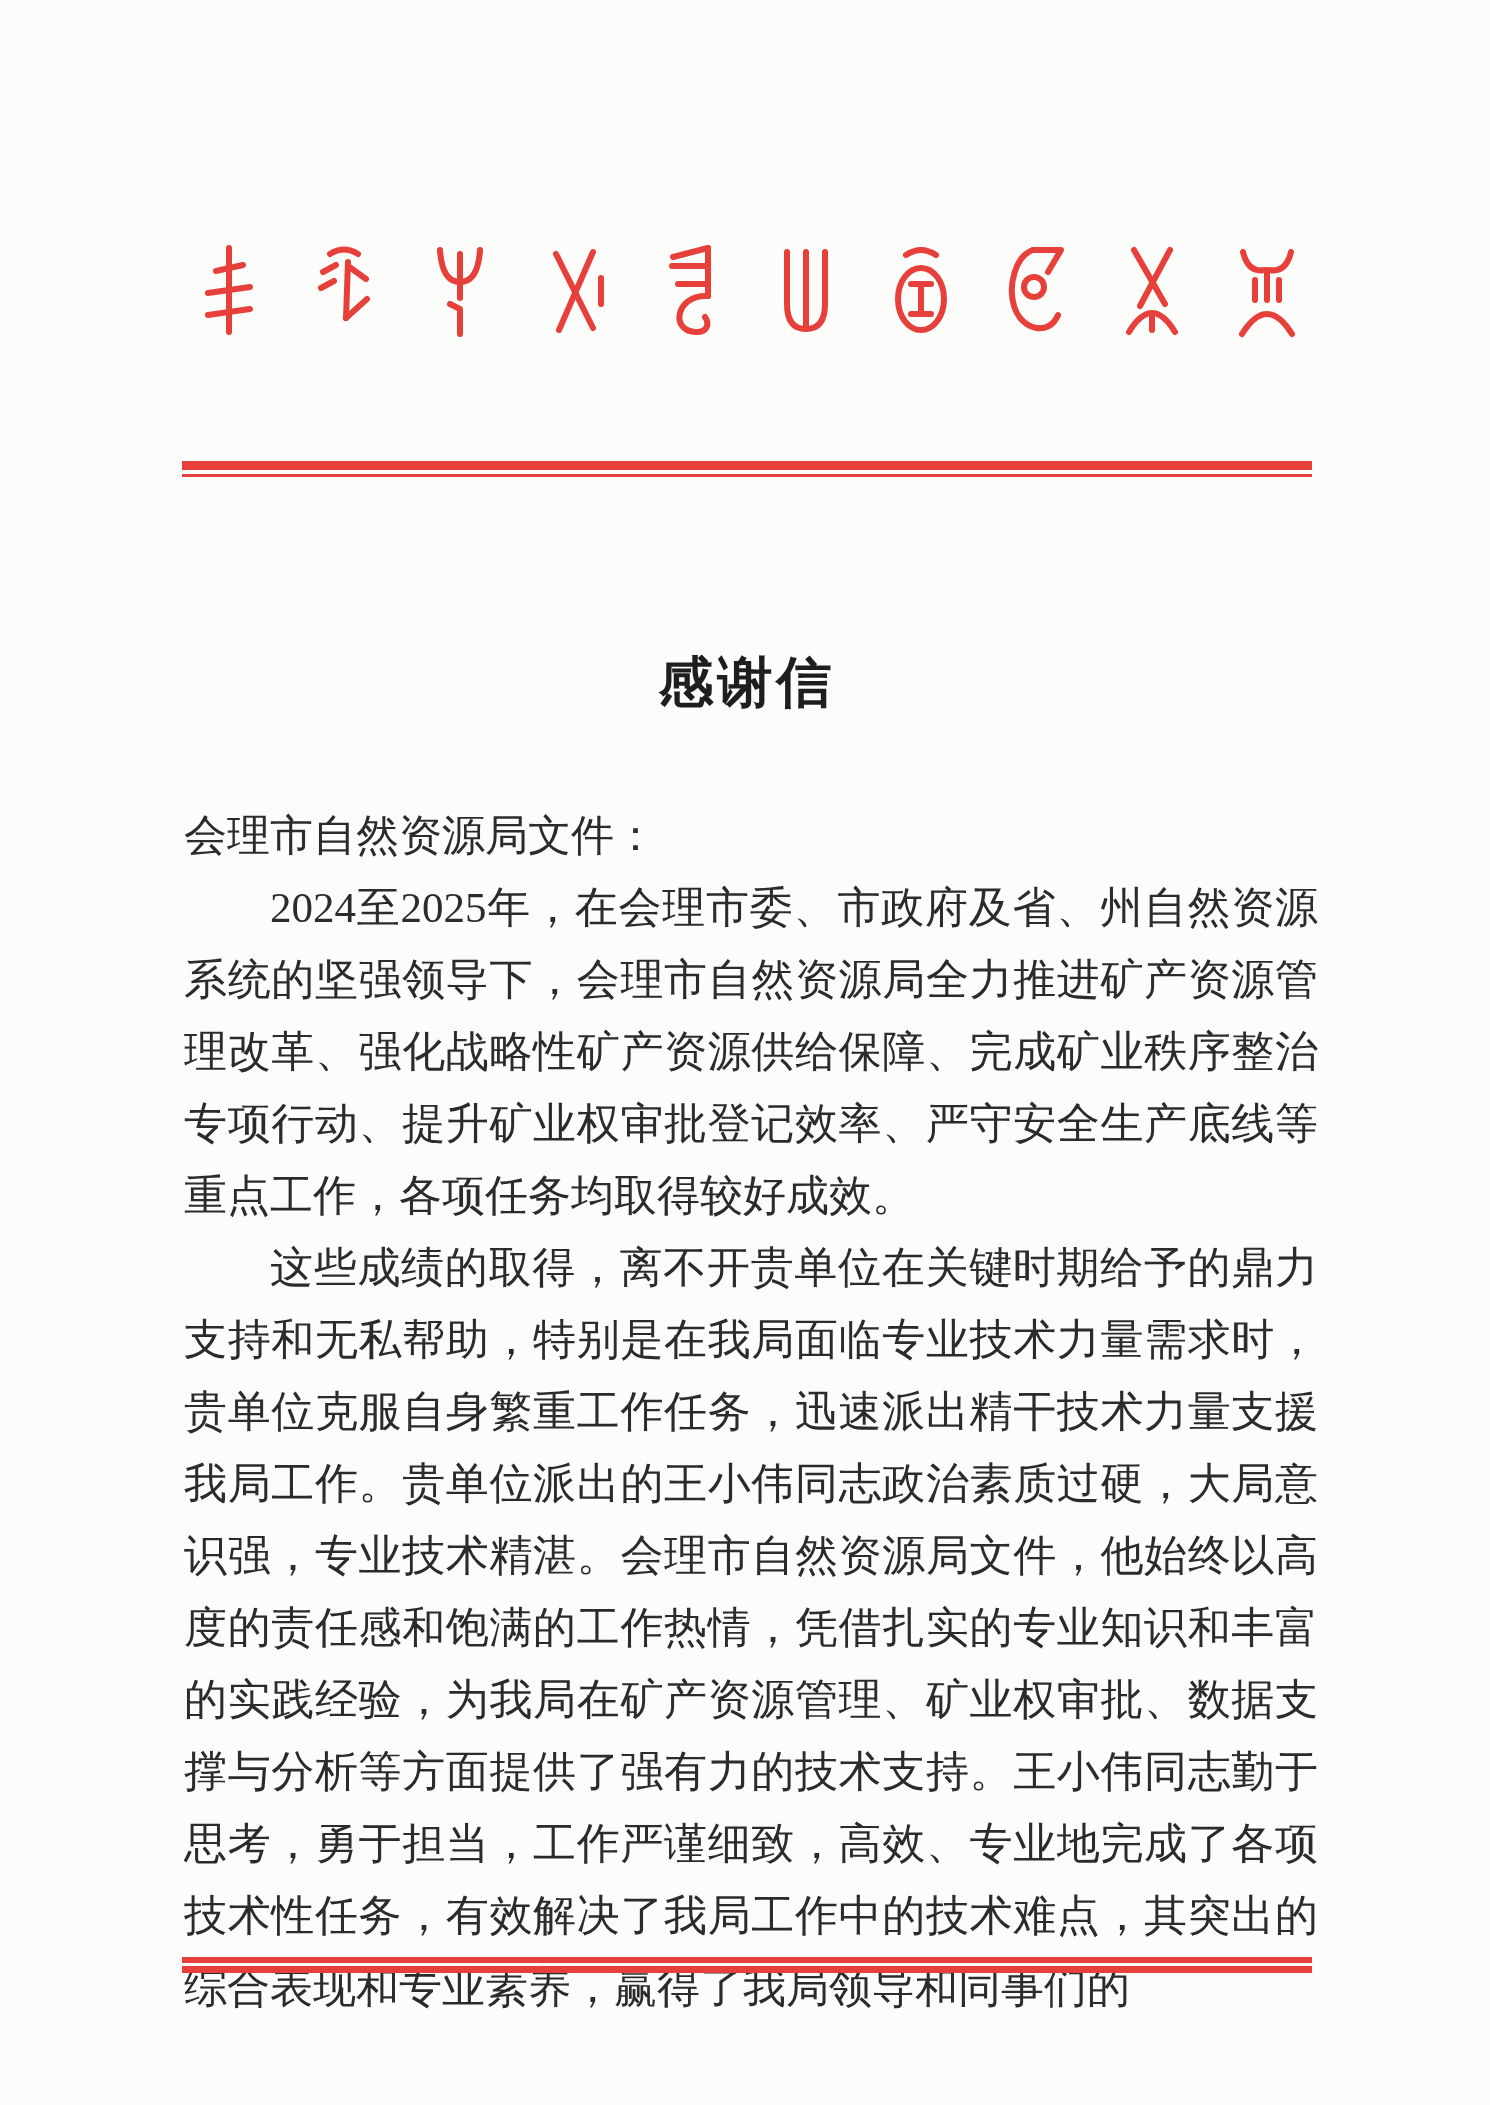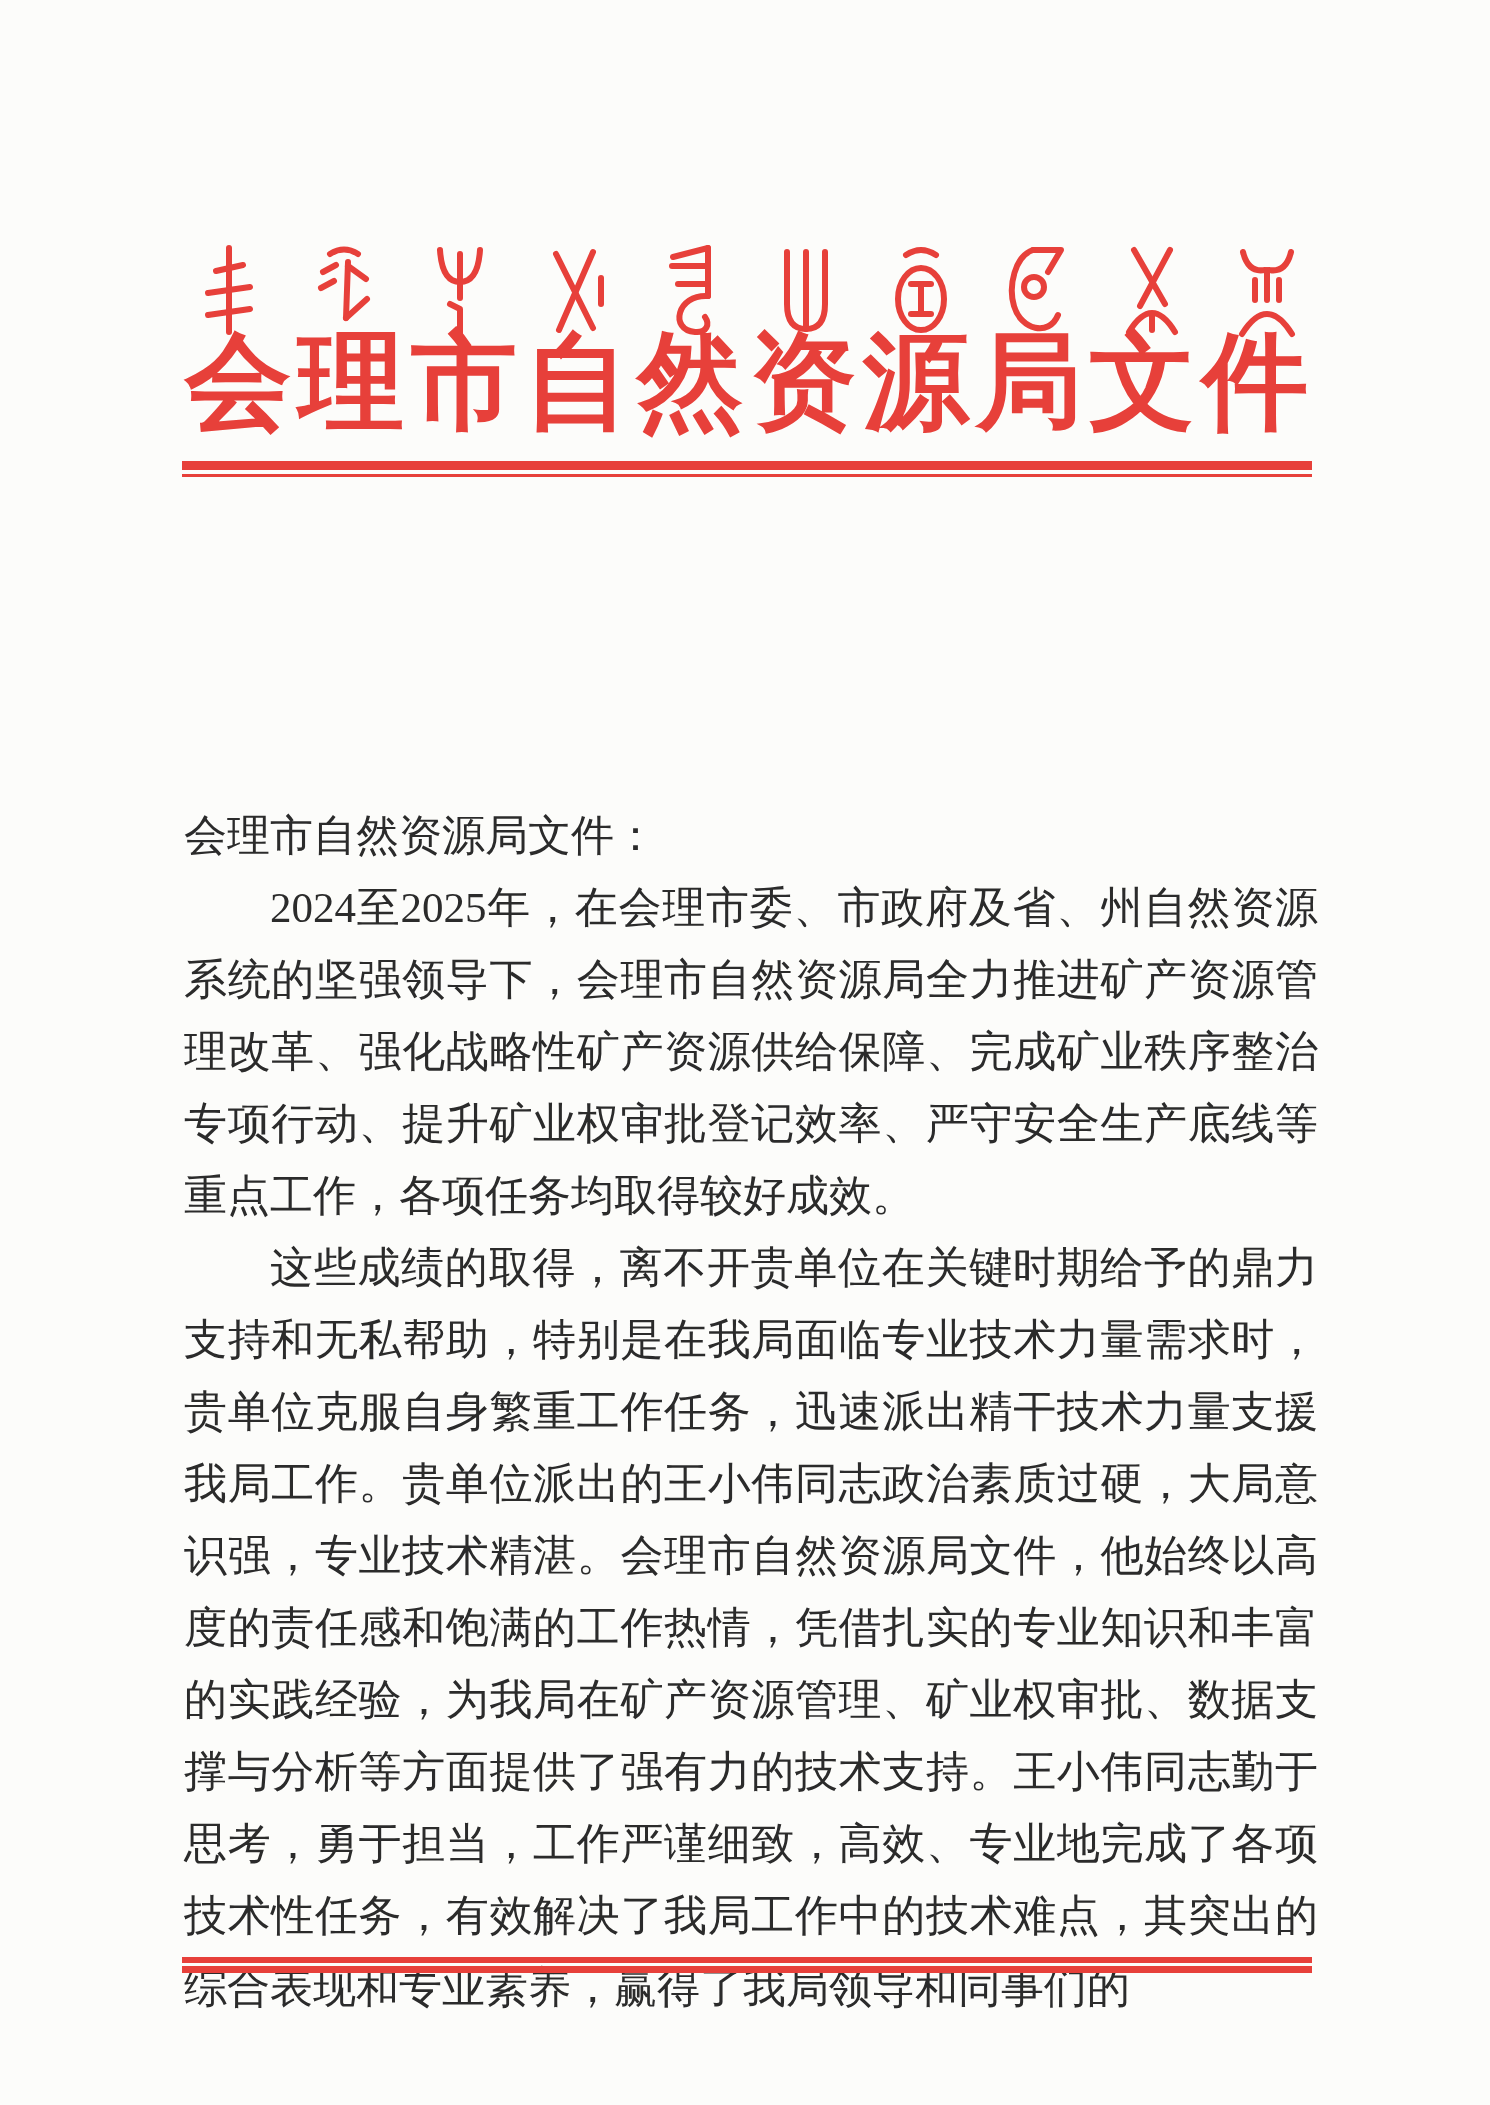--- a/index.html
+++ b/index.html
@@ -111,27 +111,27 @@
     <svg width="66" height="96" viewBox="0 0 66 96" fill="none" stroke="#e7403a" stroke-width="6" stroke-linecap="round" stroke-linejoin="round">
       <path d="M9 10 Q14 31 31 28"></path>
         <path d="M57 10 Q52 31 35 28"></path>
         <path d="M33 28 L33 58"></path>
       <path d="M21 38 L21 58"></path>
         <path d="M45 38 L45 58"></path>
         <path d="M8 92 Q33 52 58 92"></path>
     </svg>
   </div>
 
-  <div class="agency-title">会理市自然资源局文件</div>
 
   <div class="rule-top">
     <div class="bar-thick"></div>
     <div class="bar-thin"></div>
   </div>
 
+  <div class="letter-title">感谢信</div>
 
   <div class="letter-body">
     <p>会理市自然资源局文件：</p>
     <p class="indent">2024至2025年，在会理市委、市政府及省、州自然资源系统的坚强领导下，会理市自然资源局全力推进矿产资源管理改革、强化战略性矿产资源供给保障、完成矿业秩序整治专项行动、提升矿业权审批登记效率、严守安全生产底线等重点工作，各项任务均取得较好成效。</p>
     <p class="indent">这些成绩的取得，离不开贵单位在关键时期给予的鼎力支持和无私帮助，特别是在我局面临专业技术力量需求时，贵单位克服自身繁重工作任务，迅速派出精干技术力量支援我局工作。贵单位派出的王小伟同志政治素质过硬，大局意识强，专业技术精湛。会理市自然资源局文件，他始终以高度的责任感和饱满的工作热情，凭借扎实的专业知识和丰富的实践经验，为我局在矿产资源管理、矿业权审批、数据支撑与分析等方面提供了强有力的技术支持。王小伟同志勤于思考，勇于担当，工作严谨细致，高效、专业地完成了各项技术性任务，有效解决了我局工作中的技术难点，其突出的综合表现和专业素养，赢得了我局领导和同事们的</p>
   </div>
 
   <div class="rule-bottom">
     <div class="bar-a"></div>
     <div class="bar-b"></div>

